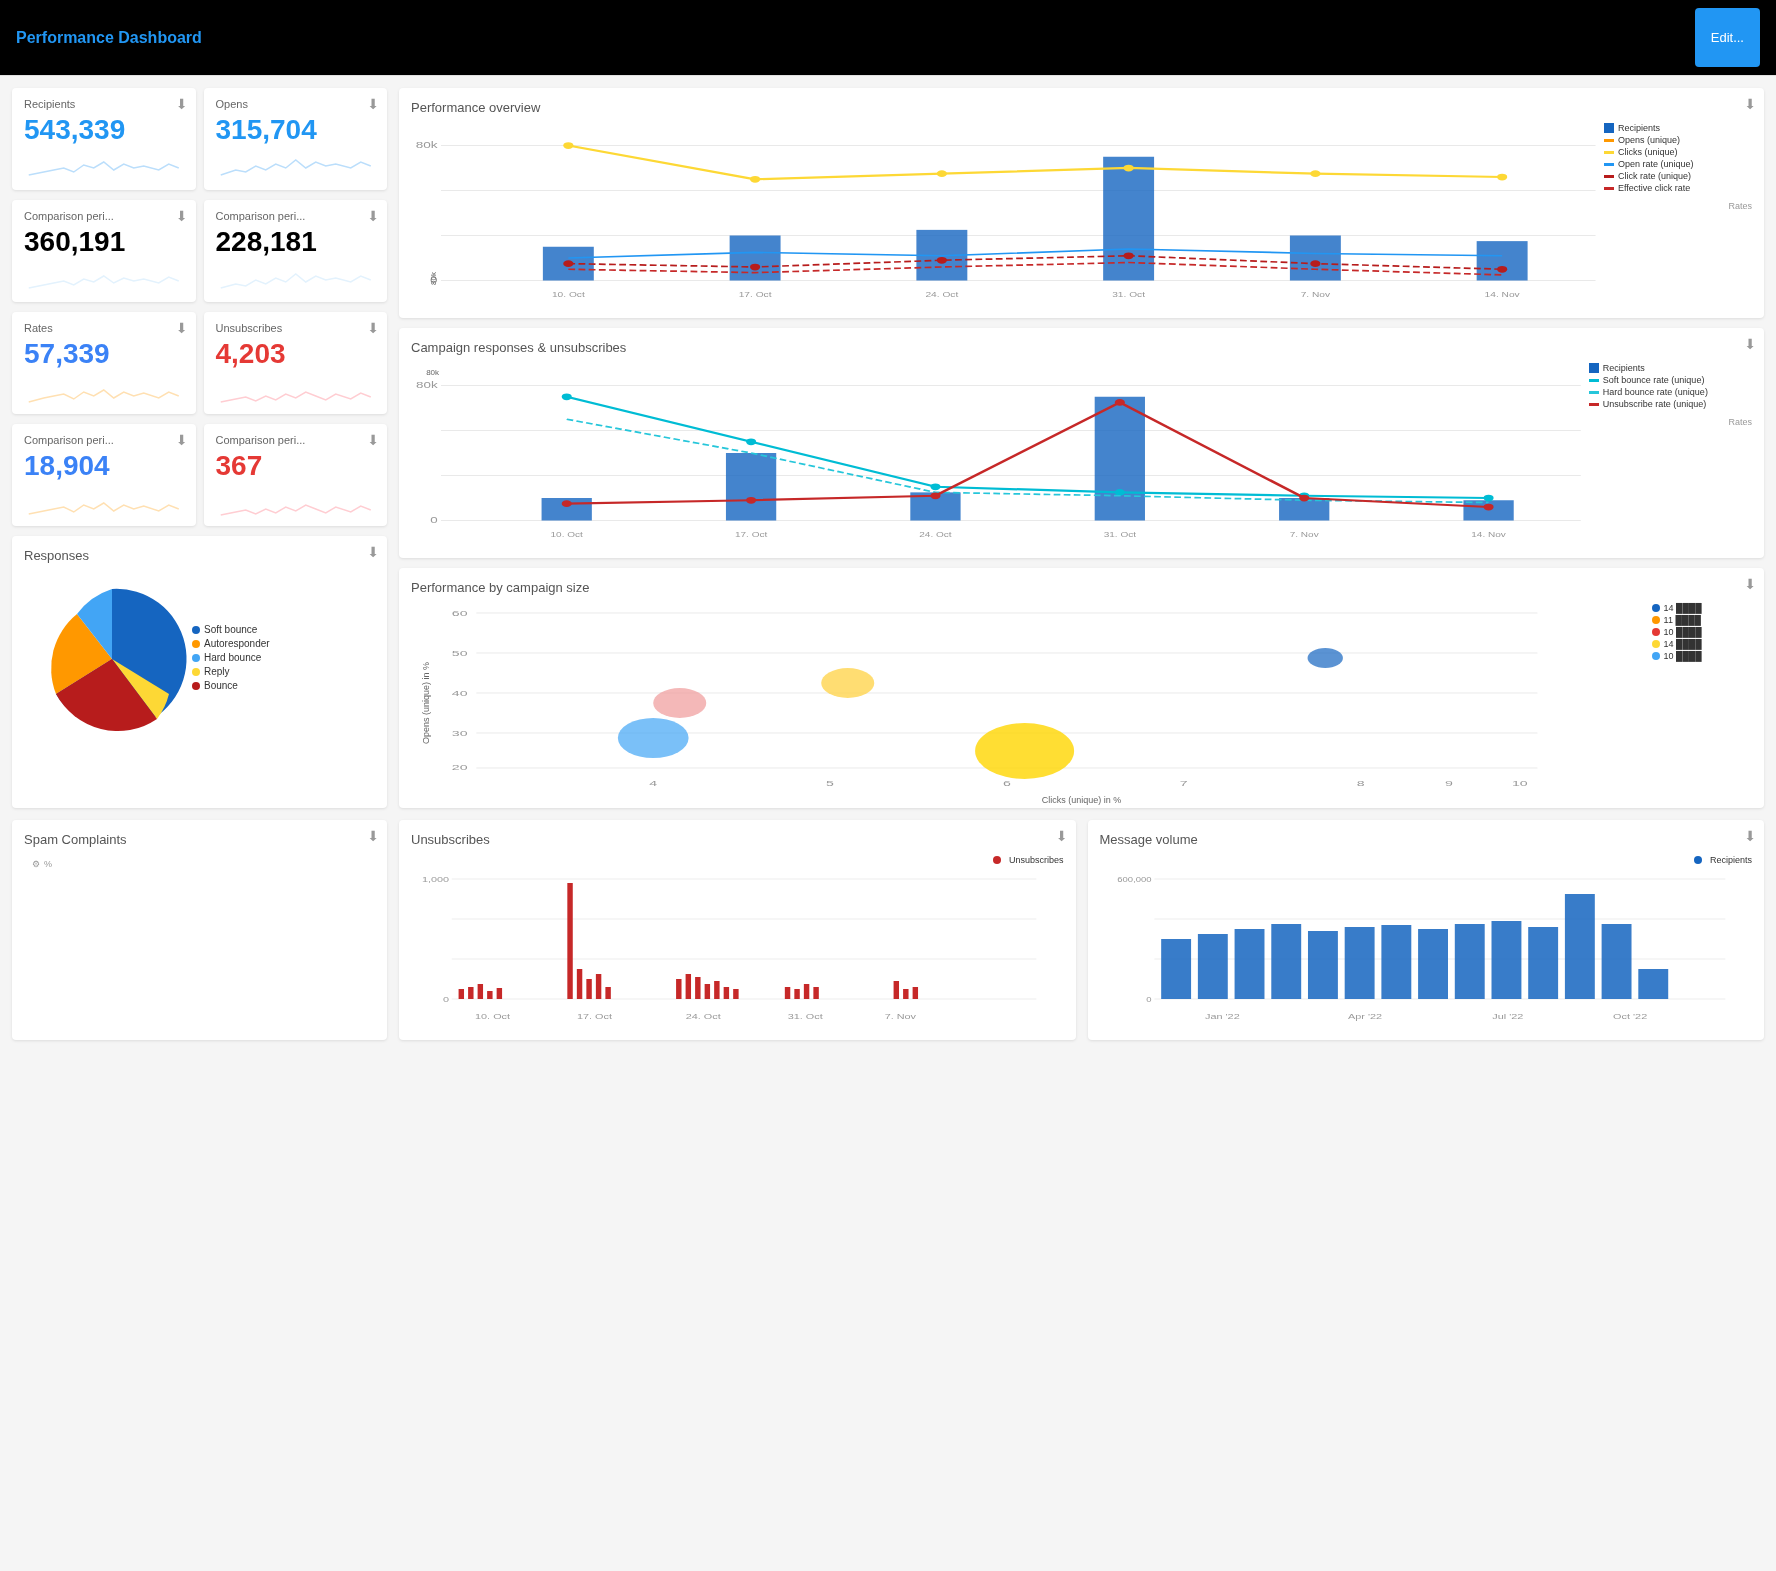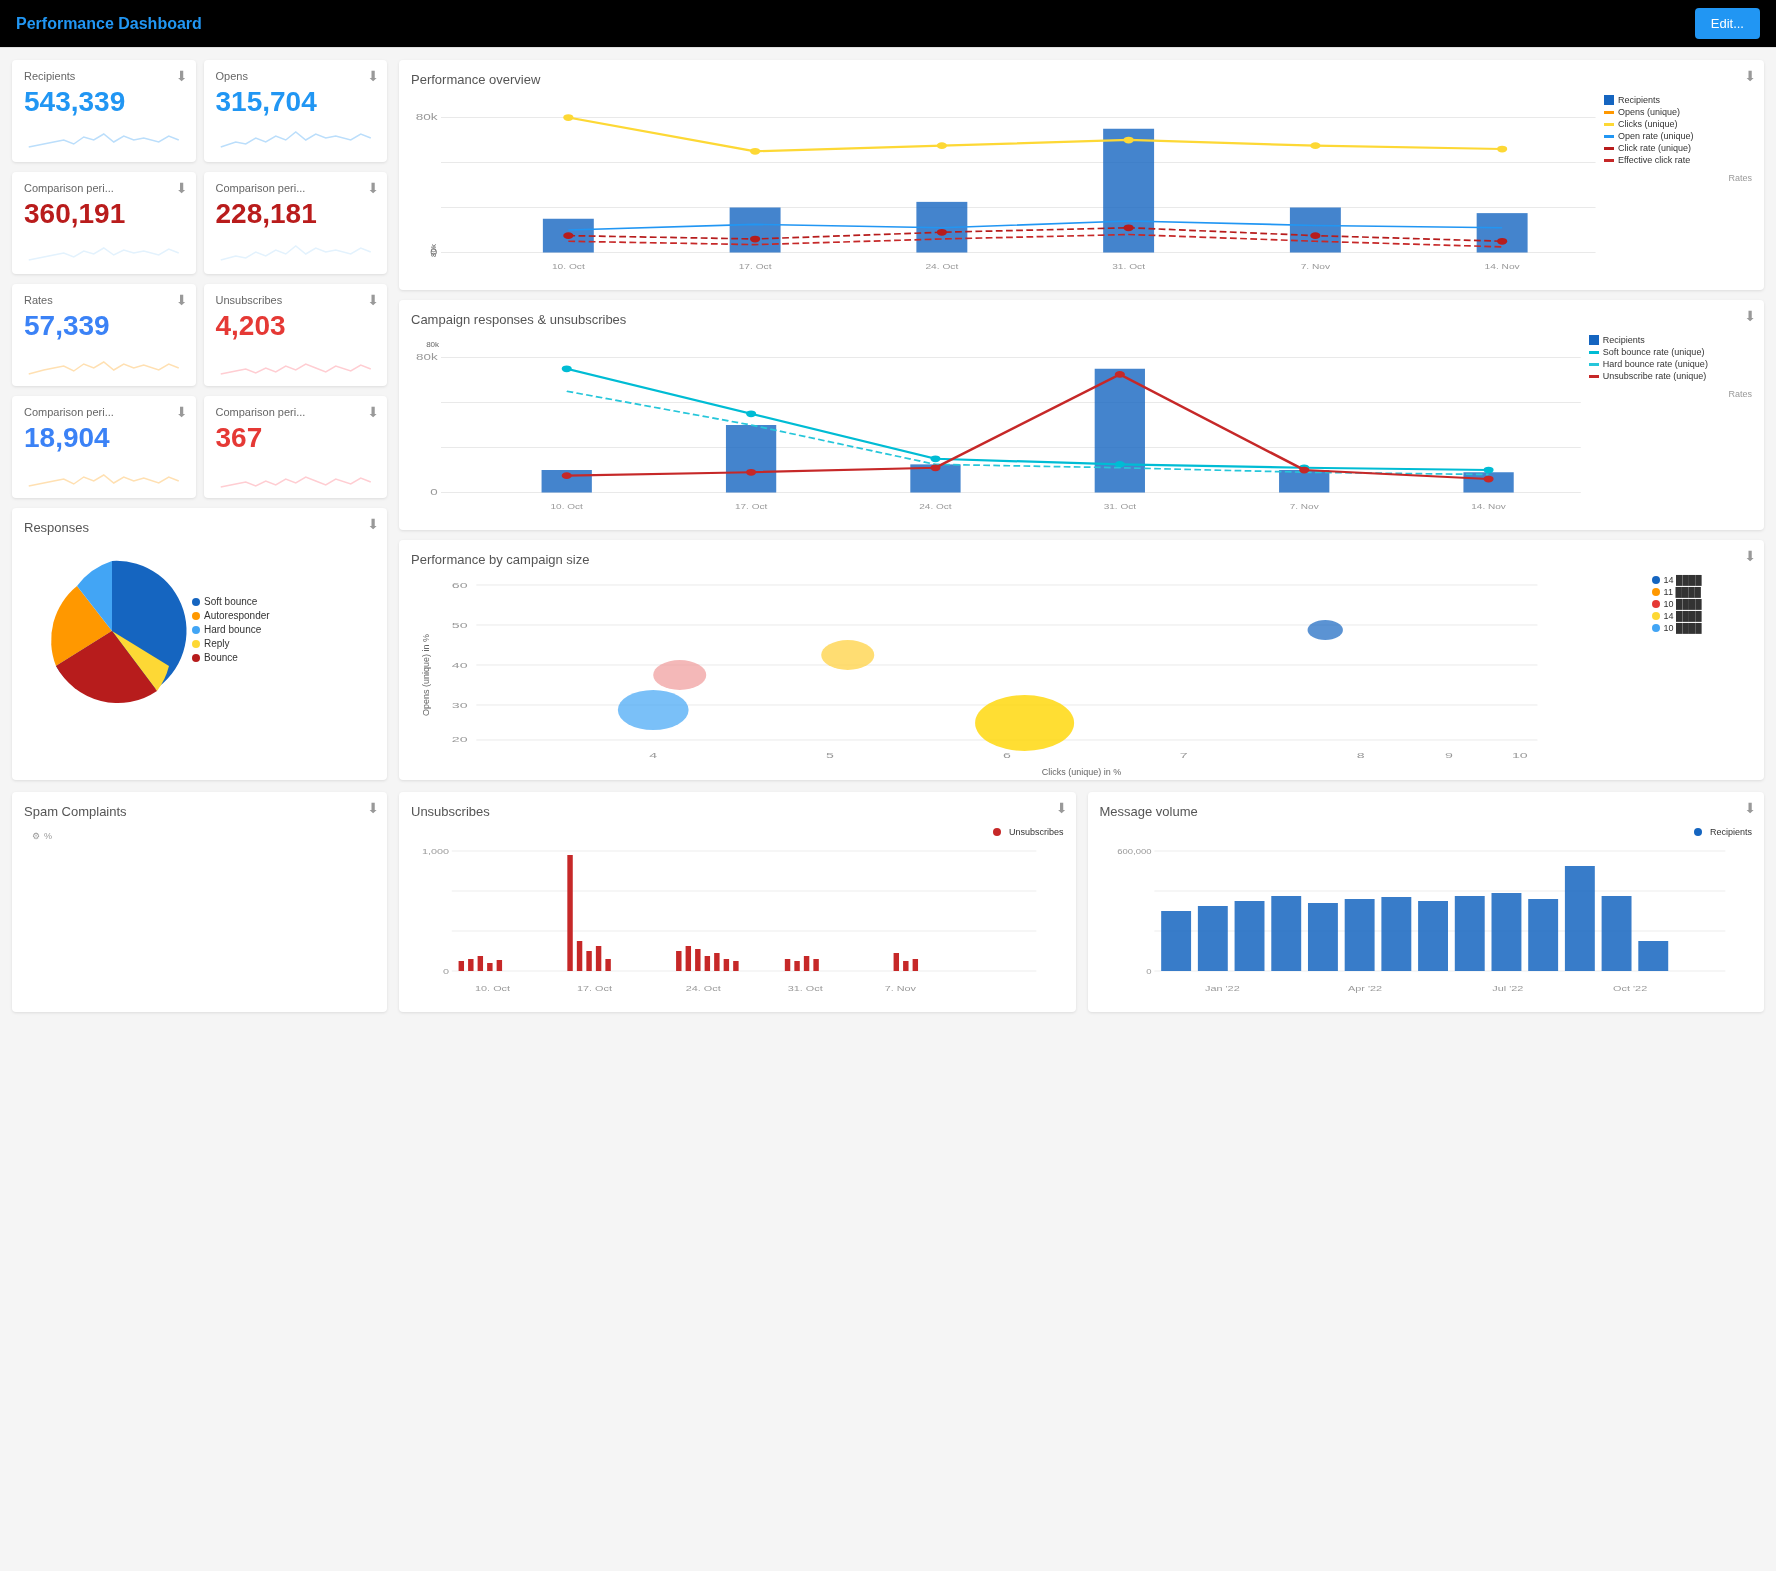--- a/index.html
+++ b/index.html
@@ -1,31 +1,31 @@
 <!DOCTYPE html>
 <html><head>
   <meta charset="utf-8">
   <style>
     * { box-sizing: border-box; margin: 0; padding: 0; }
     body { font-family: Arial, sans-serif; background: #f5f5f5; color: #333; font-size: 12px; }
     
     .header { background: #000000; padding: 8px 16px; display: flex; align-items: center; justify-content: space-between; border-bottom: 1px solid #e0e0e0; }
     .header-title { color: #2196F3; font-size: 16px; font-weight: bold; }
-    .edit-btn { background: #2196F3; color: white; border: none; padding: 8px 16px; border-radius: 4px; cursor: pointer; font-size: 13px; }
+    .edit-btn { background: #2196F3; color: white; border: none; padding: 22px 16px; border-radius: 4px; cursor: pointer; font-size: 13px; }
     
     .metrics-group { display: grid; grid-template-columns: 1fr 1fr; gap: 8px; }
     
     .metric-card { background: white; border-radius: 4px; padding: 10px 12px; position: relative; box-shadow: 0 1px 3px rgba(0,0,0,0.1); }
     .metric-card .download-icon { position: absolute; top: 8px; right: 8px; color: #999; cursor: pointer; font-size: 14px; }
     .metric-label { font-size: 11px; color: #666; margin-bottom: 4px; }
     .metric-value { font-size: 28px; font-weight: bold; }
     .metric-value.blue { color: #2196F3; }
     .metric-value.orange { color: #3b82f6; }
     .metric-value.red { color: #e53935; }
-    .metric-value.lightblue { color: #b91c1c; }
+    .metric-value.lightblue { color: #000000; }
     
     .sparkline { height: 30px; margin-top: 4px; }
     
     .chart-card { background: white; border-radius: 4px; padding: 12px; box-shadow: 0 1px 3px rgba(0,0,0,0.1); position: relative; }
     .chart-title { text-align: left; font-size: 13px; color: #555; margin-bottom: 8px; }
     .chart-download { position: absolute; top: 8px; right: 8px; color: #999; cursor: pointer; font-size: 14px; }
     
     .pie-container { display: flex; align-items: center; gap: 0; padding: 8px; }
     .pie-legend { font-size: 10px; }
     .pie-legend-item { display: flex; align-items: center; gap: 4px; margin-bottom: 3px; }

